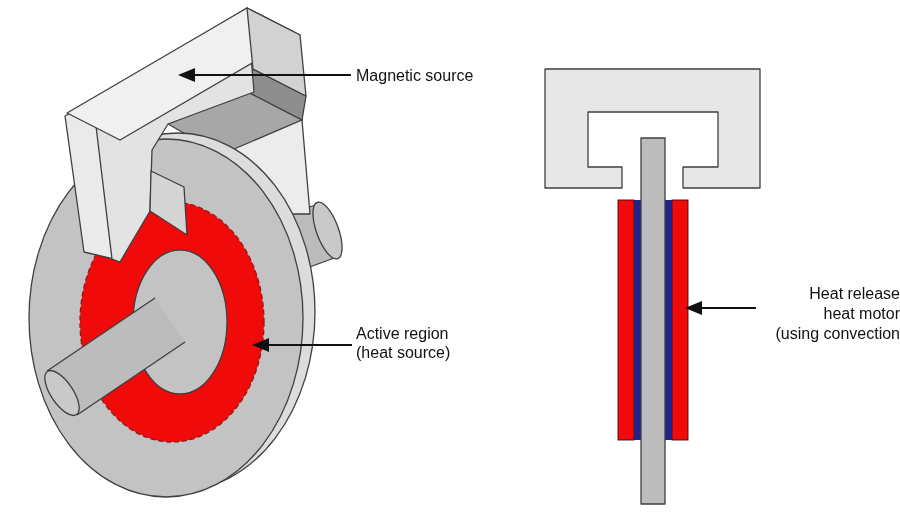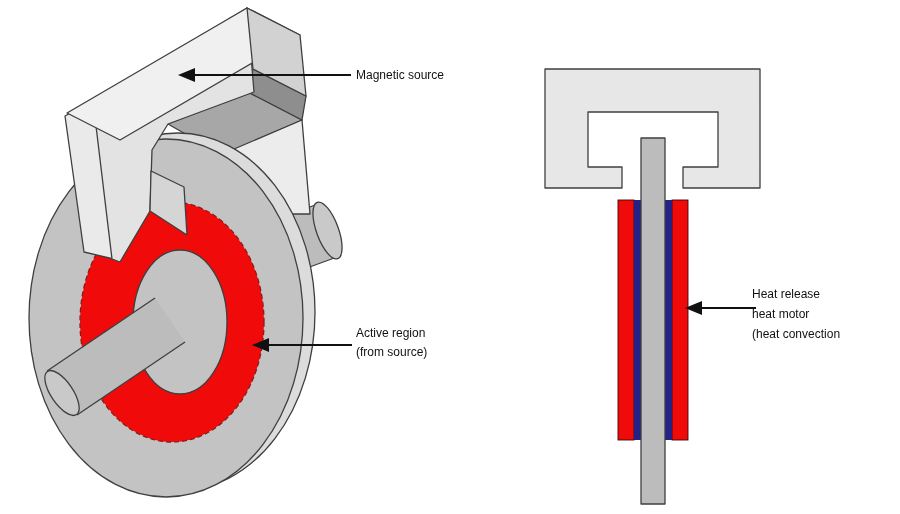--- a/index.html
+++ b/index.html
@@ -6,26 +6,26 @@
   .stage{
     position:relative;
     width:900px;height:514px;
     background:var(--page_bg,#fff);
     overflow:hidden;
     font-family:"Liberation Sans",sans-serif;
   }
   svg{position:absolute;left:0;top:0;}
   .lbl{
     position:absolute;
-    font-size:12px;
+    font-size:16px;
     line-height:19px;
     color:var(--text,#111);
     white-space:nowrap;
   }
-  .lbl-center{text-align:left;white-space:normal;line-height:20px;}
+  .lbl-center{text-align:right;white-space:normal;line-height:20px;}
   
   .fill-red{fill:var(--active_red,#f00a0a);}
   .fill-blue{fill:var(--blue_layer,#232287);}
   .fill-disc{fill:var(--disc_gray,#c3c3c3);}
   .fill-rim{fill:#dcdcdc;}
   .fill-shaft{fill:var(--shaft_gray,#bcbcbc);}
   .fill-magnet{fill:var(--magnet_body,#e3e3e3);}
   .ol{stroke:var(--outline,#3f3f3f);stroke-width:1.3;stroke-linejoin:round;}
   .arrow{stroke:#111;stroke-width:2;}
   .arrowhead{fill:#111;stroke:none;}
@@ -97,21 +97,21 @@
         <line x1="756" y1="308" x2="699" y2="308" class="arrow"></line>
         <polygon class="arrowhead" points="685,308 702,301 702,315"></polygon>
       </g>
     </g>
   </svg>
 
   <div class="lbl" style="left:356px;top:66px;">Magnetic source</div>
 
   <div class="lbl" style="left:356px;top:324px;">
     <div>Active region</div>
-    <div>(from source)</div>
+    <div>(heat source)</div>
   </div>
 
   <div class="lbl lbl-center" style="left:752px;top:284px;width:148px;">
     <div>Heat release</div>
     <div>heat motor</div>
-    <div>(heat convection</div>
+    <div>(using convection</div>
   </div>
 </div>
 
 </body></html>

